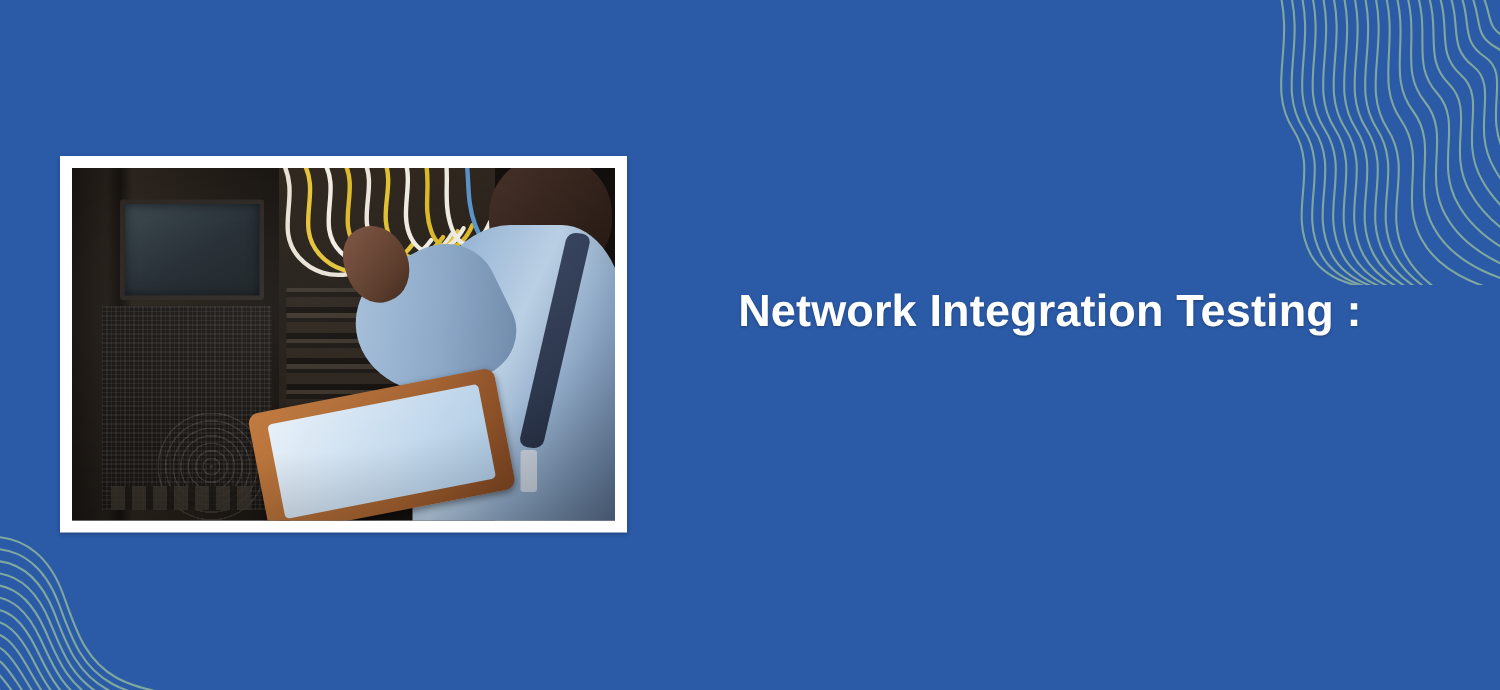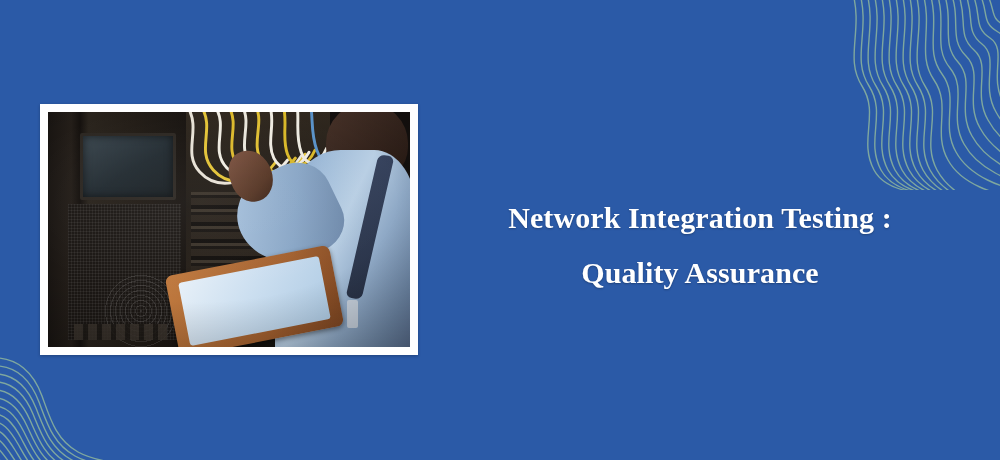--- a/index.html
+++ b/index.html
@@ -260,30 +260,29 @@
     inset: 0;
     background:
       radial-gradient(120% 95% at 42% 38%,
         rgba(255,255,255,0.06) 0%, rgba(0,0,0,0.0) 45%, rgba(0,0,0,0.40) 100%);
   }
 
   
   .headline {
     position: absolute;
     left: 440px;
-    top: 190px;
+    top: 180px;
     width: 520px;
     text-align: center;
     color: #ffffff;
     font-size: 30px;
     font-weight: 700;
     line-height: 55px;
     letter-spacing: .1px;
     text-shadow: 0 1px 2px rgba(0,0,0,0.28);
-    font-family: Liberation Serif, serif;
   }
   .headline .line { display: block; white-space: nowrap; }
 </style>
 </head>
 <body>
 
 <div class="banner">
 
   <div class="wave-layer wave-top-right">
     <svg viewBox="0 0 200 190" preserveAspectRatio="none" aria-hidden="true">
@@ -376,16 +375,15 @@
       <div class="tablet">
         <div class="tablet-screen"></div>
       </div>
 
       <div class="photo-shade"></div>
     </div>
   </div>
 
   <div class="headline">
     <span class="line">Network Integration Testing :</span>
-    <span class="line">Quality Assurance</span>
   </div>
 
 </div>
 
 </body></html>

